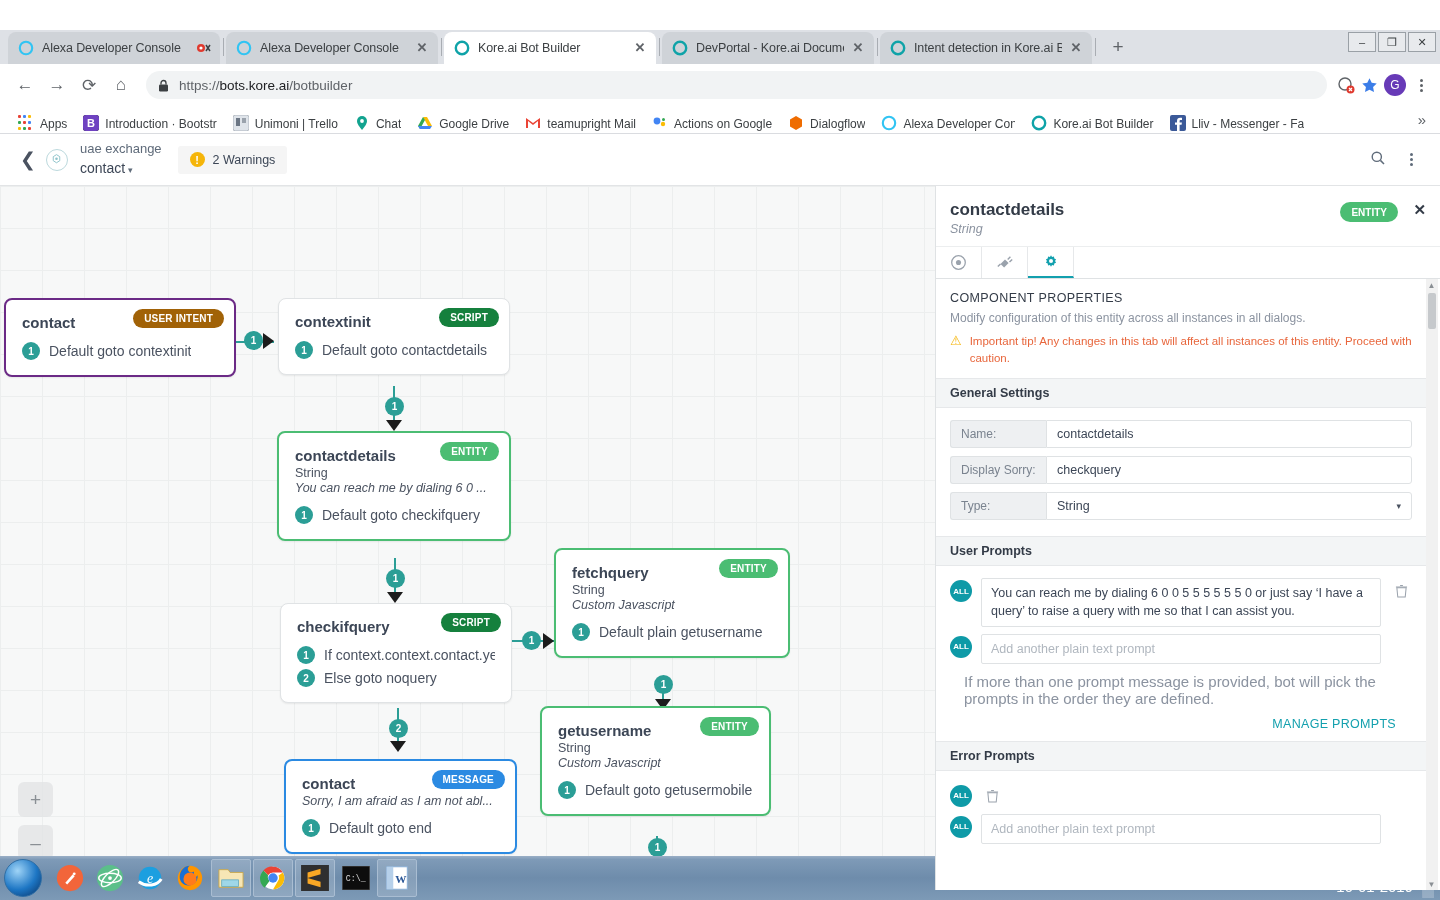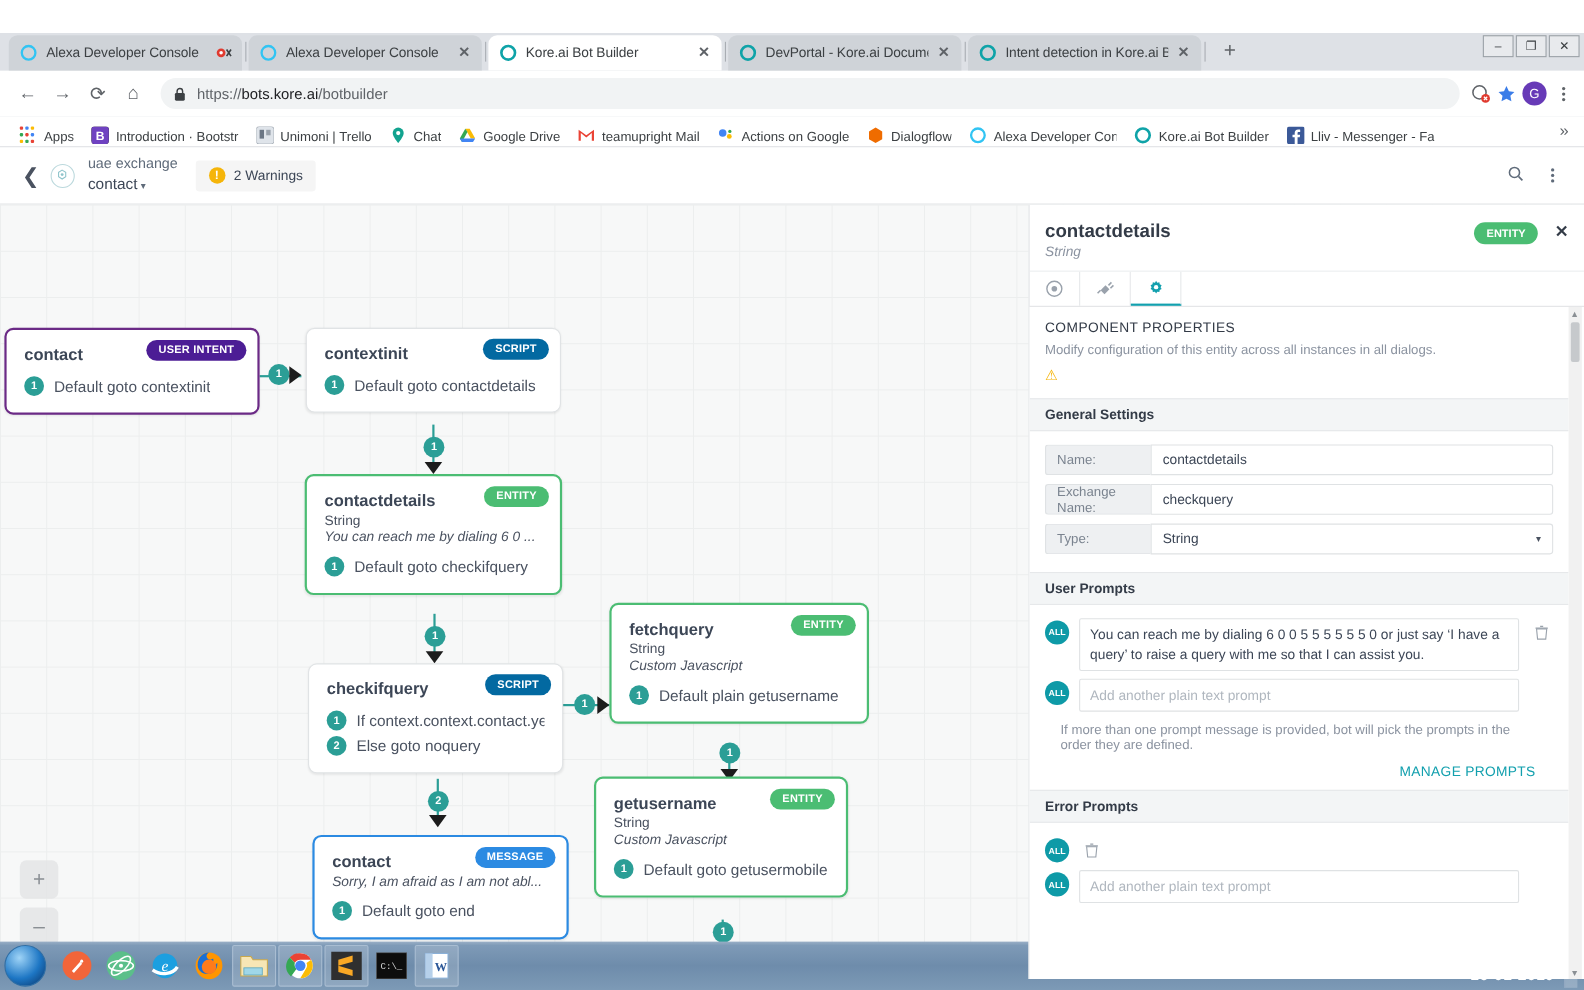--- a/index.html
+++ b/index.html
@@ -133,22 +133,22 @@
     padding: 14px 16px 10px 16px;
   }
   .node.sel-intent { border: 2px solid #6b2a86; }
   .node.sel-entity { border: 2px solid #4bbd73; }
   .node.sel-msg   { border: 2px solid #2b8ae2; }
   .node-badge {
     position: absolute; top: 9px; right: 10px; border-radius: 11px;
     height: 19px; padding: 0 11px; display: flex; align-items: center;
     font-size: 10px; font-weight: bold; color: #fff; letter-spacing: 0.2px;
   }
-  .badge-intent { background: #4c1d95; }
-  .badge-script { background: #0369a1; }
+  .badge-intent { background: #a16207; }
+  .badge-script { background: #15803d; }
   .badge-entity { background: #4bbd73; }
   .badge-message{ background: #2b8ae2; }
   .node-title { font-size: 15px; font-weight: bold; color: #3c4656; margin-bottom: 2px; }
   .node-sub { font-size: 12.5px; color: #4a5260; }
   .node-italic { font-size: 12.5px; color: #4a5260; font-style: italic; margin-top: 1px; }
   .node-rows { margin-top: 11px; }
   .node-row { display: flex; align-items: center; gap: 9px; margin-bottom: 5px; }
   .row-num {
     width: 18px; height: 18px; border-radius: 50%; background: #2b9e96; color: #fff;
     font-size: 10px; font-weight: bold; display: flex; align-items: center; justify-content: center;
@@ -244,21 +244,21 @@
     font-size: 8px; font-weight: bold; display: flex; align-items: center; justify-content: center;
     flex-shrink: 0; margin-top: 2px;
   }
   .ptext {
     flex: 1; border: 1px solid #dfe2e4; border-radius: 2px; padding: 5px 9px;
     font-size: 12.5px; color: #3c4656; line-height: 1.45; background: #fff;
   }
   .ptext.ph { color: #b0b7bf; }
   .trash { width: 22px; flex-shrink: 0; display: flex; align-items: center; justify-content: center;
            color: #9aa2ac; font-size: 13px; padding-top: 6px; }
-  .hint { font-size: 12px; color: #8b93a0; padding: 2px 14px 0; }
+  .hint { font-size: 15px; color: #8b93a0; padding: 2px 14px 0; }
   .manage { text-align: right; padding: 10px 16px 4px; font-size: 12.5px; color: #13a0ae; letter-spacing: 0.3px; }
 
   .pscroll-track {
     position: absolute; right: 2px; top: 0; bottom: 0; width: 12px; background: #f1f1f1;
   }
   .pscroll-thumb { position: absolute; right: 2px; top: 14px; width: 8px; height: 36px; background: #c6c9cc; border-radius: 2px; }
   .pscroll-up, .pscroll-dn {
     position: absolute; right: 1px; width: 11px; height: 12px; color: #8a8f94; font-size: 8px;
     display: flex; align-items: center; justify-content: center;
   }
@@ -657,30 +657,31 @@
             </svg>
         </div>
       </div>
 
       <div class="panel-body">
         <div class="panel-scroll">
           <div class="sec-title">COMPONENT PROPERTIES</div>
           <div class="sec-desc">Modify configuration of this entity across all instances in all dialogs.</div>
           <div class="tip-row">
             <span class="tip-ico">⚠</span>
+            <span class="tip-text">Important tip! Any changes in this tab will affect all instances of this entity. Proceed with caution.</span>
           </div>
 
           <div class="sec-bar">General Settings</div>
           <div class="form-rows">
             <div class="frow">
               <div class="flabel">Name:</div>
               <div class="finput">contactdetails</div>
             </div>
             <div class="frow">
-              <div class="flabel">Exchange Name:</div>
+              <div class="flabel">Display Sorry:</div>
               <div class="finput">checkquery</div>
             </div>
             <div class="frow">
               <div class="flabel">Type:</div>
               <div class="finput">
                 <span>String</span>
                 <span class="fsel-caret">▾</span>
               </div>
             </div>
           </div>

